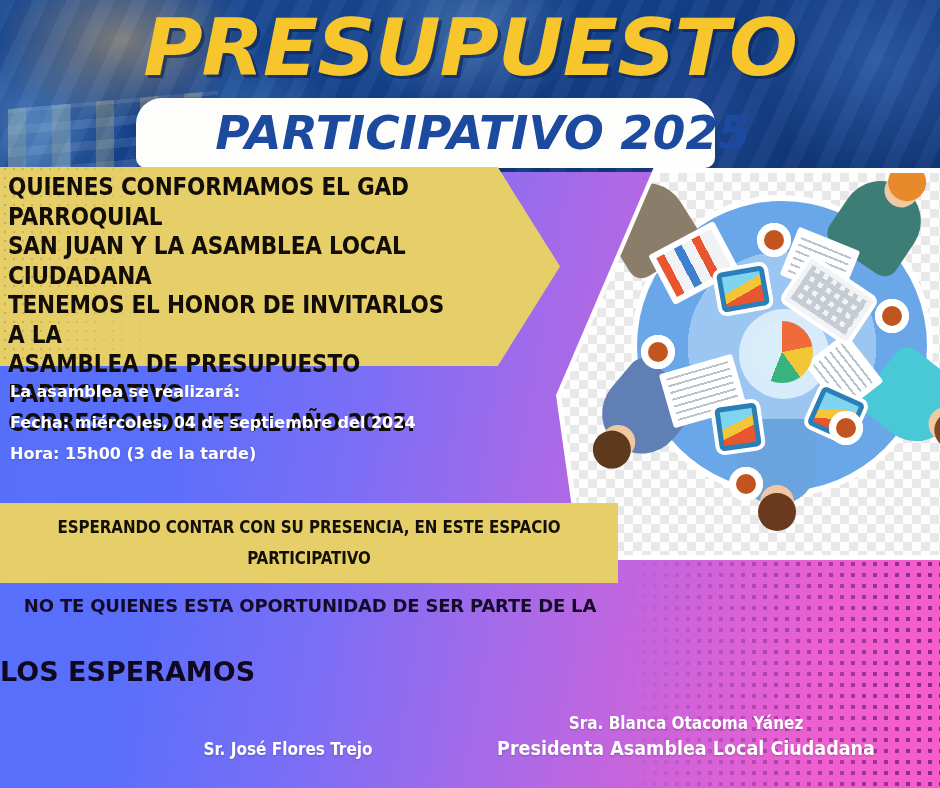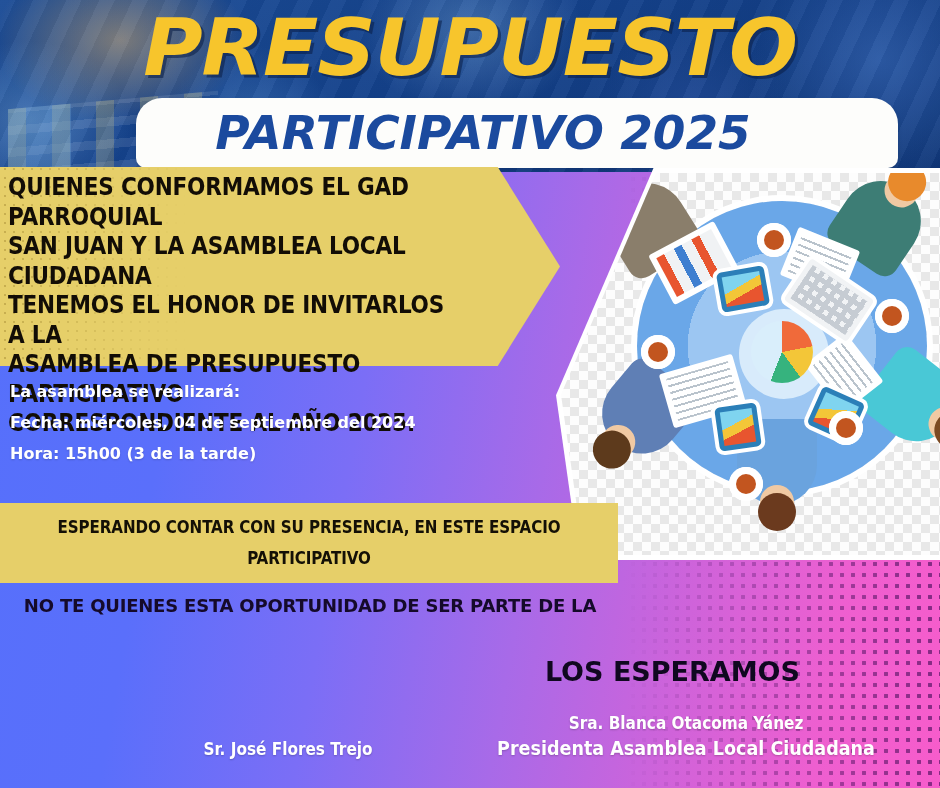--- a/index.html
+++ b/index.html
@@ -102,21 +102,21 @@
     color: #f7c52c;
     text-shadow: 3px 3px 0 rgba(10,30,70,.55);
     white-space: nowrap;
     transform: scaleX(1.04);
   }
 
   .title-box {
     position: absolute;
     top: 98px;
     left: 136px;
-    width: 762px;
+    width: 579px;
     height: 70px;
     background: #fdfdfb;
     border-radius: 26px 26px 10px 10px;
     box-shadow: 0 2px 4px rgba(0,0,0,.10);
   }
   .title-sub {
     position: absolute;
     top: 0; left: 0;
     width: 694px;
     line-height: 70px;
@@ -378,21 +378,21 @@
     line-height: 31px;
     font-weight: 700;
     color: #150a2a;
     letter-spacing: -0.2px;
   }
   .esperamos {
     position: absolute;
     top: 655px;
     left: 0;
     width: 800px;
-    text-align: right;
+    text-align: left;
     font-family: "DejaVu Sans", sans-serif;
     font-size: 27px;
     line-height: 34px;
     font-weight: 700;
     color: #100820;
   }
 
   
   .sig {
     position: absolute;

